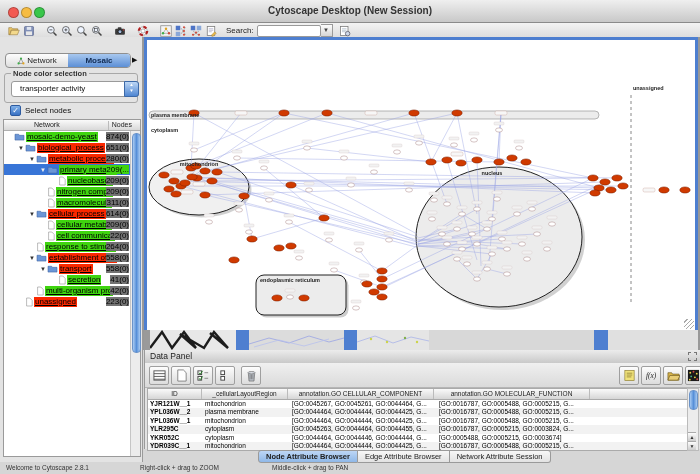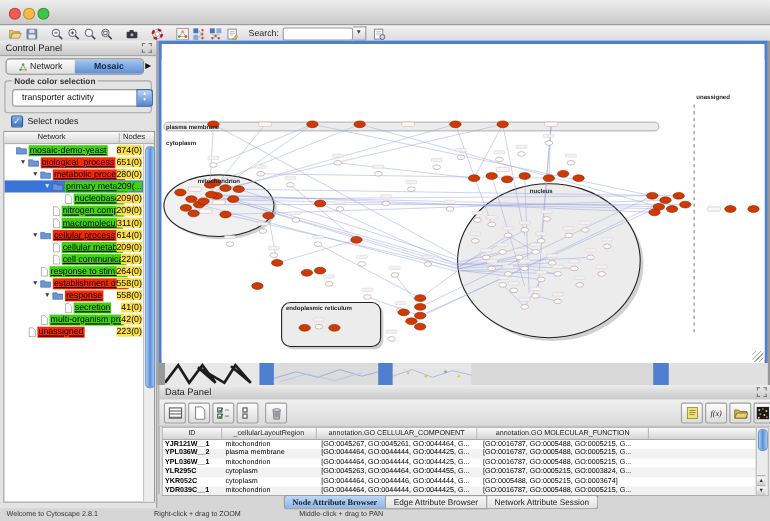--- a/index.html
+++ b/index.html
@@ -47,21 +47,21 @@
   #list-hdr .h2{position:absolute;right:8px;top:1px;border-left:1px solid #bbb;padding-left:3px;height:9px;}
   #tree{position:absolute;left:0;top:11px;right:9px;bottom:0;overflow:hidden;}
   .trow{position:relative;height:11px;display:flex;align-items:center;white-space:nowrap;}
   .trow.sel{background:#3875d7;}
   .tarrow{width:8px;font-size:6px;color:#333;text-align:center;flex:0 0 auto;}
   .trow.sel .tarrow{color:#eee;}
   .ticon{flex:0 0 auto;margin-right:1px;display:flex;}
   .tlabel{font-size:8px;color:#000;padding:0 1px;line-height:10px;text-decoration:underline;}
   .tlabel.green{background:#3fd40f;}
   .tlabel.red{background:#fa2800;}
-  .tcount{position:absolute;right:2px;font-size:8px;color:#000;background:#fde047;}
+  .tcount{position:absolute;right:2px;font-size:8px;color:#000;background:#737373;}
   .trow.sel .tcount{background:#3fd40f;}
   #tree-scroll{position:absolute;right:0;top:11px;width:9px;bottom:0;background:#ececec;border-left:1px solid #c5c5c5;}
   .thumb-v{position:absolute;left:1px;width:7px;border-radius:4px;background:linear-gradient(90deg,#a9cbf2,#568fd8 50%,#a9cbf2);border:1px solid #6a93c9;}
   
   #mdi-bg{position:absolute;left:143px;top:37px;width:557px;height:313px;background:#989898;}
   #netwin{position:absolute;left:144px;top:37px;width:548px;height:290px;border:3px solid #4e7fd0;background:#fff;}
   #net-titlebar{height:13px;background:linear-gradient(#f0f0f0,#c6c6c6);border-bottom:1px solid #999;position:relative;}
   #net-title{position:absolute;left:0;right:0;top:1px;text-align:center;font-size:8px;font-weight:bold;color:#333;}
   .ntl{position:absolute;top:3px;width:7px;height:7px;border-radius:50%;border:0.5px solid rgba(0,0,0,.3);}
   #netcanvas{position:absolute;left:0;top:14px;width:548px;height:273px;background:#fff;}
@@ -82,35 +82,36 @@
   #dp-thead div{border-right:1px solid #bbb;text-align:center;line-height:10px;overflow:hidden;white-space:nowrap;}
   .drow{display:flex;height:8.4px;line-height:8.4px;}
   .drow div{overflow:hidden;white-space:nowrap;padding-left:2px;}
   .drow .c0{font-weight:bold;}
   .drow:nth-child(even){background:#f2f2f2;}
   #dp-scroll{position:absolute;right:2px;top:38px;width:10px;height:61px;background:#ececec;border:1px solid #bbb;}
   .sbtn{position:absolute;left:0;width:8px;height:8px;font-size:5px;text-align:center;line-height:8px;color:#333;background:linear-gradient(#fdfdfd,#ccc);border-top:1px solid #aaa;}
   
   #btabs{position:absolute;left:258px;top:450px;height:13px;display:flex;font-size:7.5px;}
   .btab{padding:1px 7px 0 7px;border:1px solid #9a9a9a;border-left:none;background:linear-gradient(#f7f7f7,#e2e2e2);color:#222;}
-  .btab:first-child{border-left:1px solid #9a9a9a;border-radius:3px 0 0 3px;font-family:Liberation Serif, serif;}
+  .btab:first-child{border-left:1px solid #9a9a9a;border-radius:3px 0 0 3px;}
   .btab:last-child{border-radius:0 3px 3px 0;}
   .btab.sel{background:linear-gradient(#bdd6f5,#8fb8e8);font-weight:bold;}
   #statusbar{position:absolute;left:0;top:463px;width:700px;height:11px;font-size:6.5px;color:#333;}
   #statusbar span{position:absolute;top:1px;}
 </style>
 </head>
 <body>
 
 <div id="stage">
 
   <div id="titlebar">
     <span class="tl" style="left:8px;background:#f25a52;"></span>
     <span class="tl" style="left:21px;background:#f6bc42;"></span>
     <span class="tl" style="left:34px;background:#39c64a;"></span>
+    <span id="title-text">Cytoscape Desktop (New Session)</span>
   </div>
 
   <div id="toolbar">
     <span class="tsep" style="width:6px"></span>
     <span class="tbtn">
         <svg viewBox="0 0 16 16">
           <path d="M1 13V3.5h4l1.5 1.5H13v2H4L2.5 13z" fill="#e8c66a" stroke="#8a6d2f" stroke-width=".7"></path>
           <path d="M2.5 13L4.5 7H15l-2.5 6z" fill="#f3d98c" stroke="#8a6d2f" stroke-width=".7"></path>
         </svg>
       </span>
@@ -211,24 +212,20 @@
     <span class="tbtn">
         <svg viewBox="0 0 16 16">
           <rect x="2" y="2" width="10" height="12" fill="#fff" stroke="#777"></rect>
           <path d="M4 5h6M4 7h6M4 9h5" stroke="#9ab" stroke-width=".8"></path>
           <circle cx="11.5" cy="11.5" r="3" fill="#cfd8e8" stroke="#556"></circle>
         </svg>
       </span>
   </div>
 
   <div id="cpanel">
-    <div class="panel-hdr">
-      <span>Control Panel</span>
-      <span class="float-ico"></span>
-    </div>
     <div id="cp-tabs">
       <div class="cp-tab">
         <svg width="8" height="8" viewBox="0 0 10 10">
             <path d="M2 8L5 2l3 6z" fill="none" stroke="#666" stroke-width=".7"></path>
             <circle cx="5" cy="2" r="1.4" fill="#3fae49"></circle>
             <circle cx="2" cy="8" r="1.4" fill="#3fae49"></circle>
             <circle cx="8" cy="8" r="1.4" fill="#e3a51f"></circle>
           </svg>
         <span>Network</span>
       </div>
@@ -374,21 +371,21 @@
             <span class="tlabel red">establishment of lo</span>
             <span class="tcount">558(0)</span>
           </div>
           <div class="trow" style="padding-left: 35px;">
             <span class="tarrow">▼</span>
             <span class="ticon">
               <svg width="11" height="9" viewBox="0 0 12 10">
                 <path d="M1 2.5h4l1 1.2h5V9H1z" fill="#6b96d6" stroke="#3a5f9e" stroke-width="0.6"></path>
               </svg>
             </span>
-            <span class="tlabel red">response</span>
+            <span class="tlabel red">transport</span>
             <span class="tcount">558(0)</span>
           </div>
           <div class="trow" style="padding-left: 46px;">
             <span class="tarrow"></span>
             <span class="ticon">
               <svg width="8" height="10" viewBox="0 0 10 12">
                 <path d="M2 1h4l3 3v7H2z" fill="#fff" stroke="#888" stroke-width="0.7"></path>
               </svg>
             </span>
             <span class="tlabel green">secretion</span>

